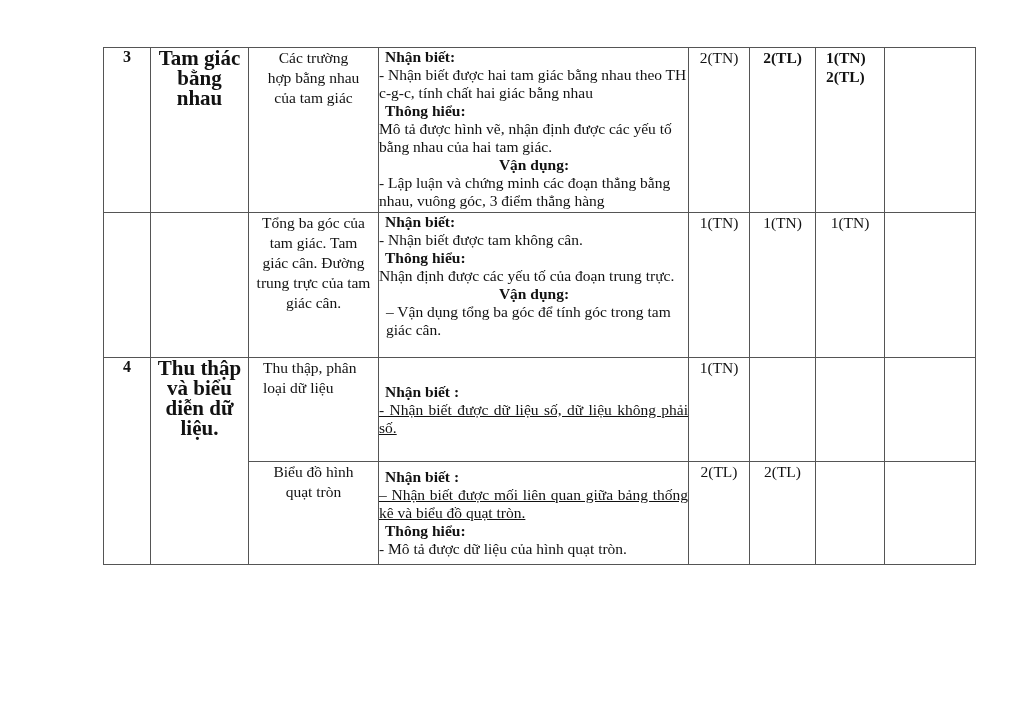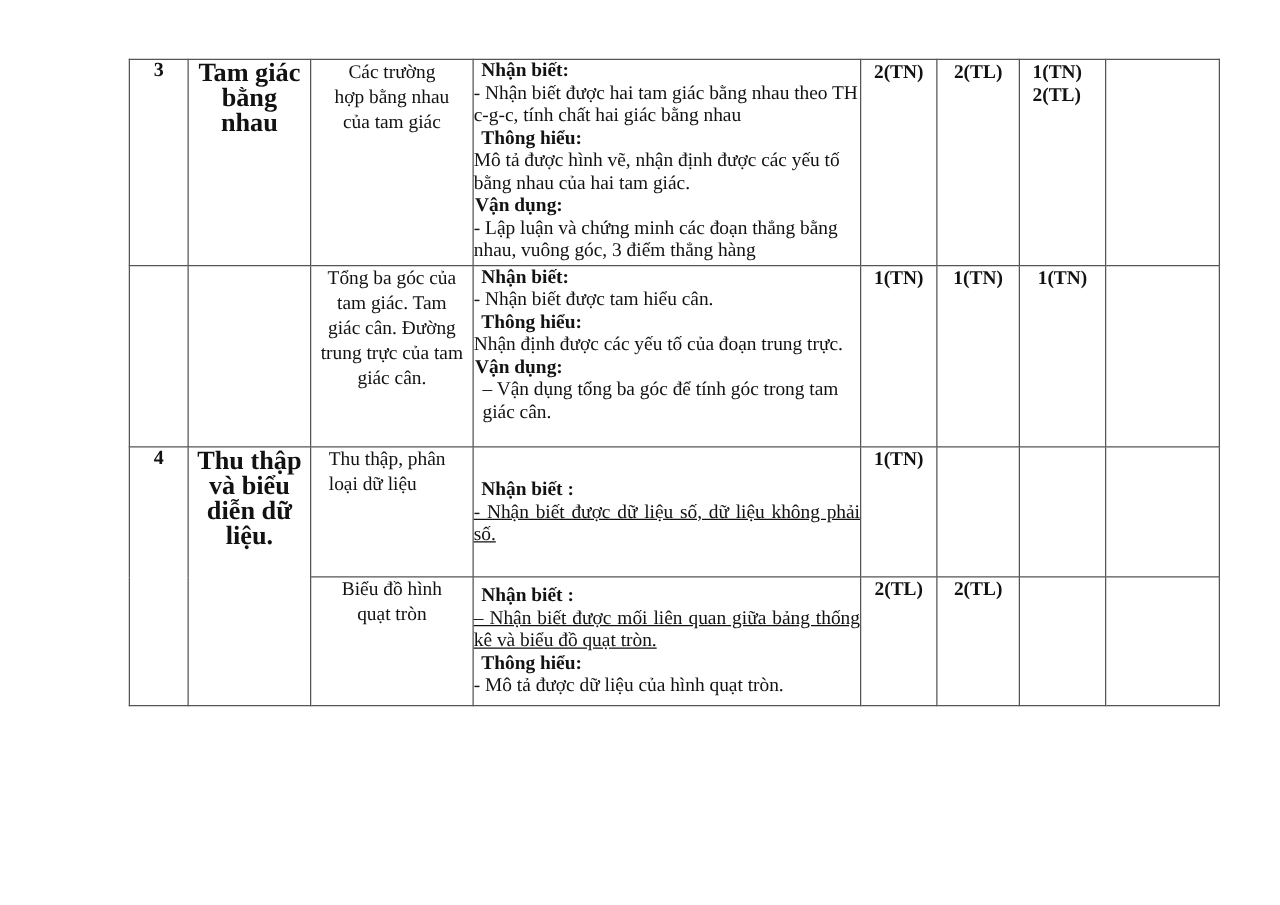--- a/index.html
+++ b/index.html
@@ -54,31 +54,30 @@
   }
   td.c-req {
     font-size: 15.5px;
     line-height: 18px;
     padding: 3px 5px 2px 5px;
   }
   td.c-req.vmid { vertical-align: middle; }
   td.c-req.padtop { padding-top: 6px; }
   td.c-req p { margin: 0; }
   p.lbl { font-weight: bold; padding-left: 6px; }
-  p.lbl.np { padding-left: 1px; }
+  p.lbl.np { padding-left: 1px; text-align: center; }
   p.ind { padding-left: 7px; }
   p.just { text-align: justify; text-decoration: underline; }
   td.c-cnt {
     font-size: 15.5px;
     line-height: 19px;
     text-align: center;
     padding-top: 5px;
     white-space: pre-line;
     vertical-align: top;
-    font-weight: bold;
   }
   td.c-cnt.bold { font-weight: bold; }
   td.c-cnt.lft { text-align: left; padding-left: 10px; }
 </style>
 </head>
 <body>
 
 <div class="table-wrap">
   <table class="spec">
     <colgroup>
@@ -119,21 +118,21 @@
       <tr style="height:145px">
         <td class="c-num"></td>
         <td class="c-topic"></td>
         <td class="c-sub">Tổng ba góc của
 tam giác. Tam
 giác cân. Đường
 trung trực của tam
 giác cân.</td>
         <td class="c-req">
           <p class="lbl">Nhận biết:</p>
-          <p>- Nhận biết được tam hiểu cân.</p>
+          <p>- Nhận biết được tam không cân.</p>
           <p class="lbl">Thông hiểu:</p>
           <p>Nhận định được các yếu tố của đoạn trung trực.</p>
           <p class="lbl np">Vận dụng:</p>
           <p class="ind">– Vận dụng tổng ba góc để tính góc trong tam giác cân.</p>
         </td>
         <td class="c-cnt">1(TN)</td>
         <td class="c-cnt">1(TN)</td>
         <td class="c-cnt">1(TN)</td>
         <td class="c-cnt"></td>
       </tr>

